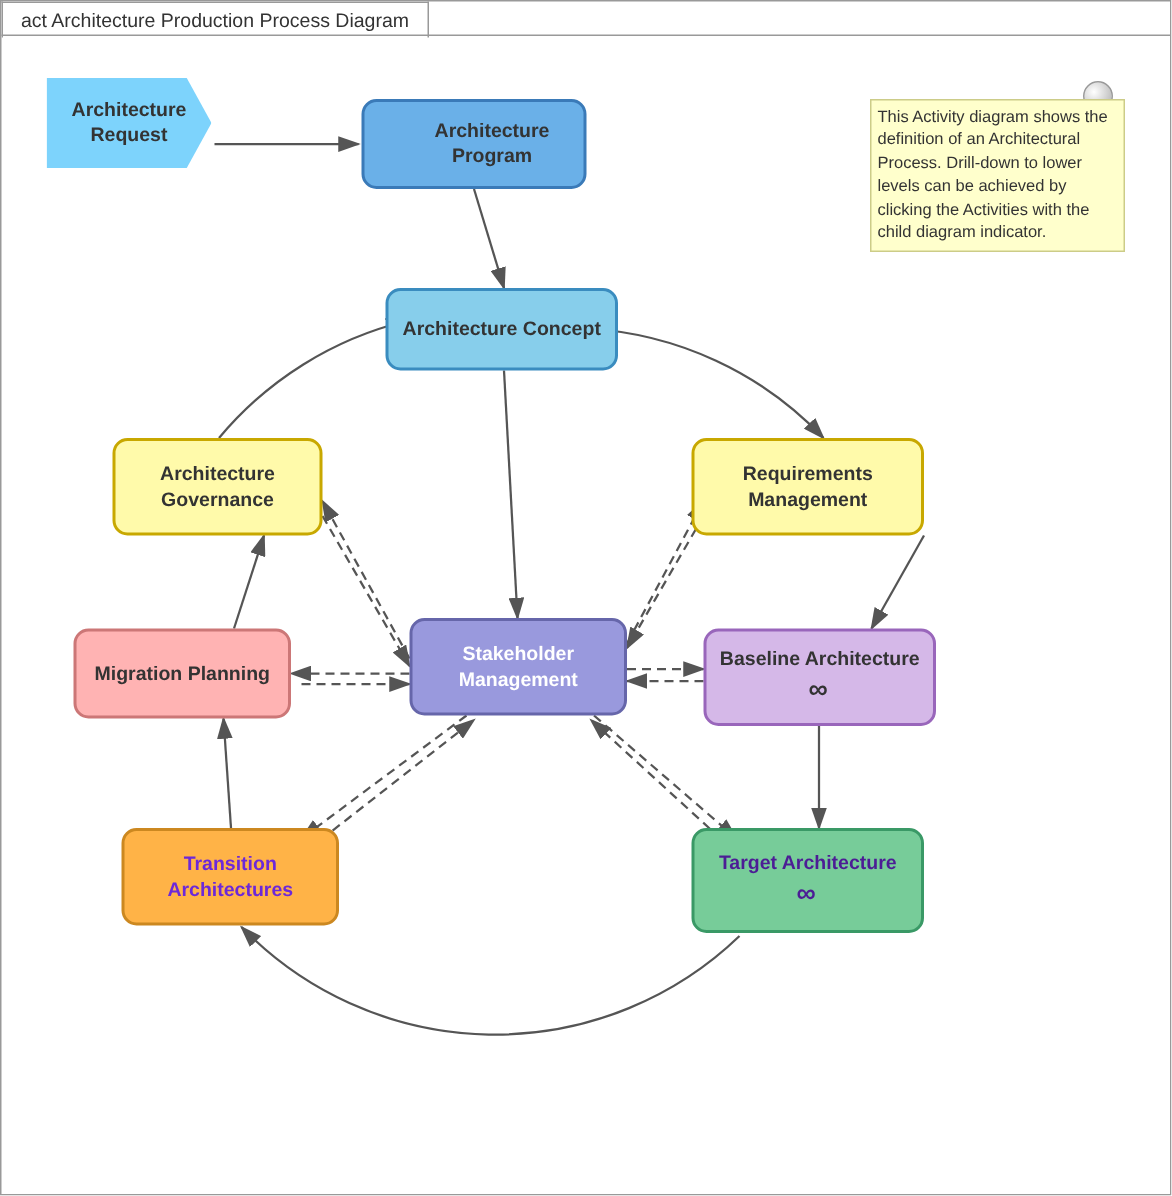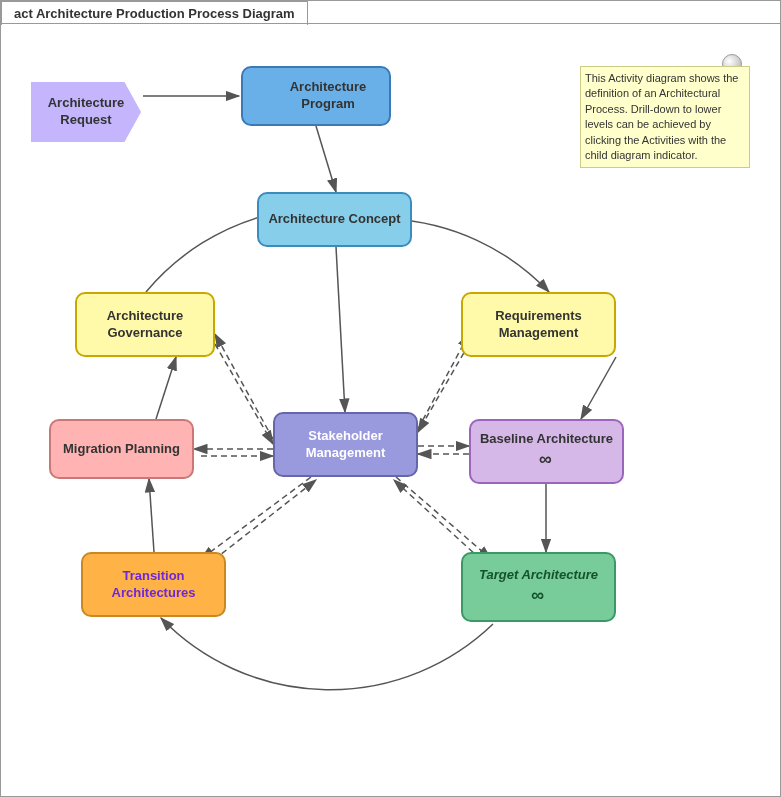--- a/index.html
+++ b/index.html
@@ -14,21 +14,21 @@
     }
 
     .title-tab {
       position: absolute;
       top: 0; left: 0;
       background: #fff;
       border: 1px solid #999;
       border-bottom: none;
       padding: 4px 12px;
       font-size: 13px;
-      font-weight: bold;
+      font-weight: normal;
       color: #333;
     }
 
     .diagram-area {
       position: absolute;
       top: 22px; left: 0; right: 0; bottom: 0;
       border-top: 1px solid #999;
     }
 
     
@@ -38,23 +38,23 @@
       align-items: center;
       justify-content: center;
       text-align: center;
       font-size: 13px;
       font-weight: bold;
       border: 2px solid;
       border-radius: 10px;
     }
 
     .node-arch-request {
-      left: 30px; top: 58px;
+      left: 30px; top: 28px;
       width: 110px; height: 60px;
-      background: #c4b5fd;
+      background: #7dd3fc;
       border-color: #5c9c5c;
       color: #333;
       clip-path: polygon(0 0, 85% 0, 100% 50%, 85% 100%, 0 100%);
       border-radius: 0;
       border: none;
     }
 
     .node-arch-program {
       left: 240px; top: 42px;
       width: 150px; height: 60px;
@@ -126,23 +126,22 @@
       border-color: #cc8820;
       color: #6d28d9;
       border-radius: 10px;
     }
 
     .node-target {
       left: 460px; top: 528px;
       width: 155px; height: 70px;
       background: #77cc99;
       border-color: #3a9966;
-      color: #14532d;
-      border-radius: 10px;
-      font-style: italic;
+      color: #4c1d95;
+      border-radius: 10px;
     }
 
     .node-label {
       line-height: 1.3;
     }
 
     .infinity-symbol {
       font-size: 18px;
       letter-spacing: 2px;
     }

